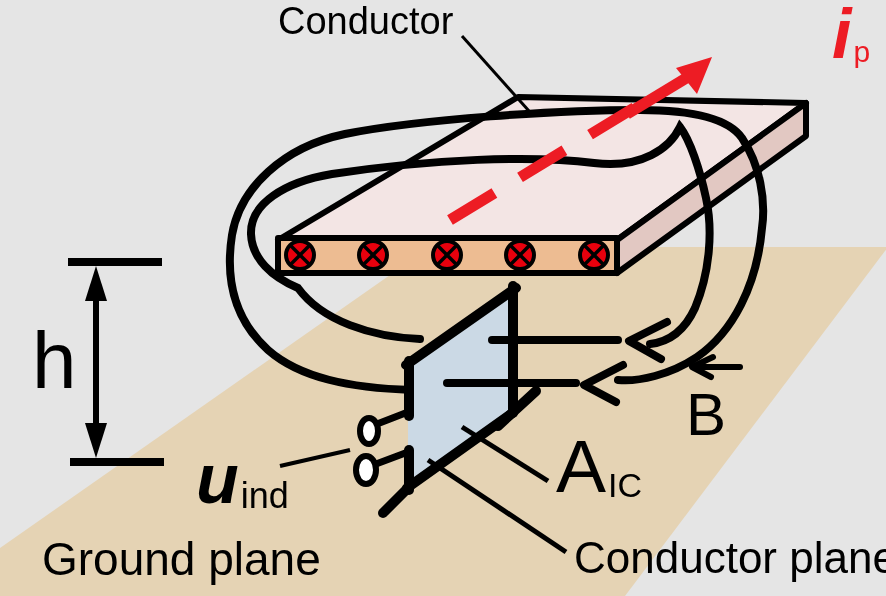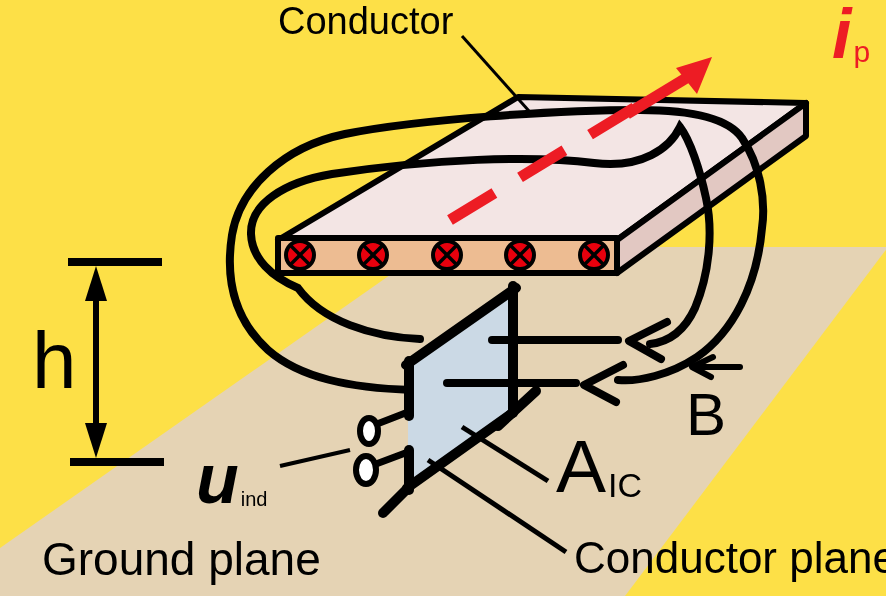--- a/index.html
+++ b/index.html
@@ -1,32 +1,32 @@
 <!DOCTYPE html>
 <html><head>
 <meta charset="utf-8">
 <style>
   html,body { margin:0; padding:0; background:#fff; }
   .stage {
     position:relative; width:886px; height:596px; overflow:hidden;
-    background:#fde047; font-family:"Liberation Sans", sans-serif;
+    background:#e5e5e5; font-family:"Liberation Sans", sans-serif;
   }
   .stage svg { position:absolute; left:0; top:0; }
   .lbl { position:absolute; color:#000; line-height:1; white-space:nowrap; }
   .lbl-conductor     { left:278px; top:2px;   font-size:38px; }
   .lbl-ground        { left:42px;  top:536px; font-size:46px; }
   .lbl-cloop         { left:574px; top:536px; font-size:44px; }
   .lbl-h             { left:32px;  top:321px; font-size:80px; }
   .lbl-b             { left:686px; top:385px; font-size:60px; }
   .lbl-a             { left:556px; top:429px; font-size:75px; }
   .lbl-u             { left:196px; top:444px; font-size:70px; font-weight:bold; font-style:italic; }
   .lbl-i             { left:832px; top:-1px;  font-size:70px; font-weight:bold; font-style:italic; color:#ed1c24; }
   .sub               { font-style:normal; font-weight:normal; font-size:34px; position:relative; top:0.14em; margin-left:2px; }
   .sub-red           { color:#ed1c24; font-size:30px; font-weight:normal; }
-  .sub-ind           { font-size:20px; }
+  .sub-ind           { font-size:36px; }
 </style>
 </head>
 <body>
 
 <div class="stage">
   <svg width="886" height="596" viewBox="0 0 886 596">
 
     <polygon points="0,548 430,247 888,247 625,596 0,596" fill="#e5d3b4"></polygon>
 
     <g>

